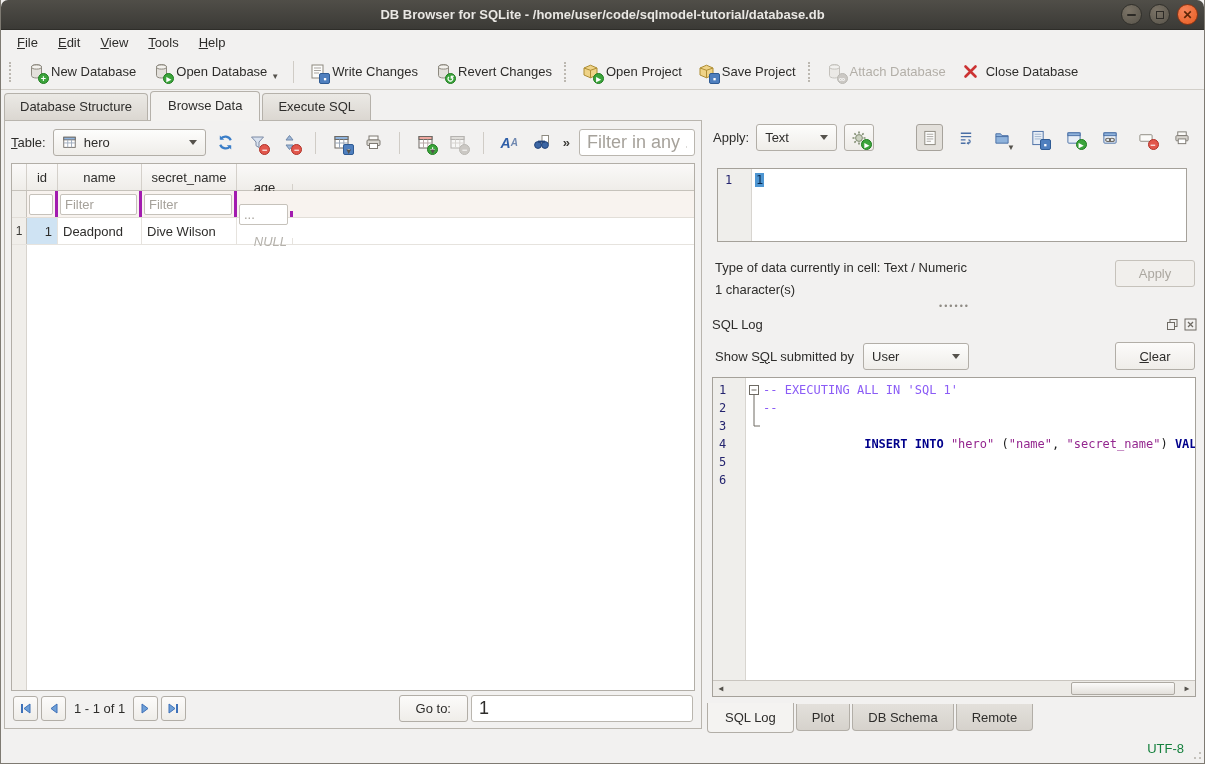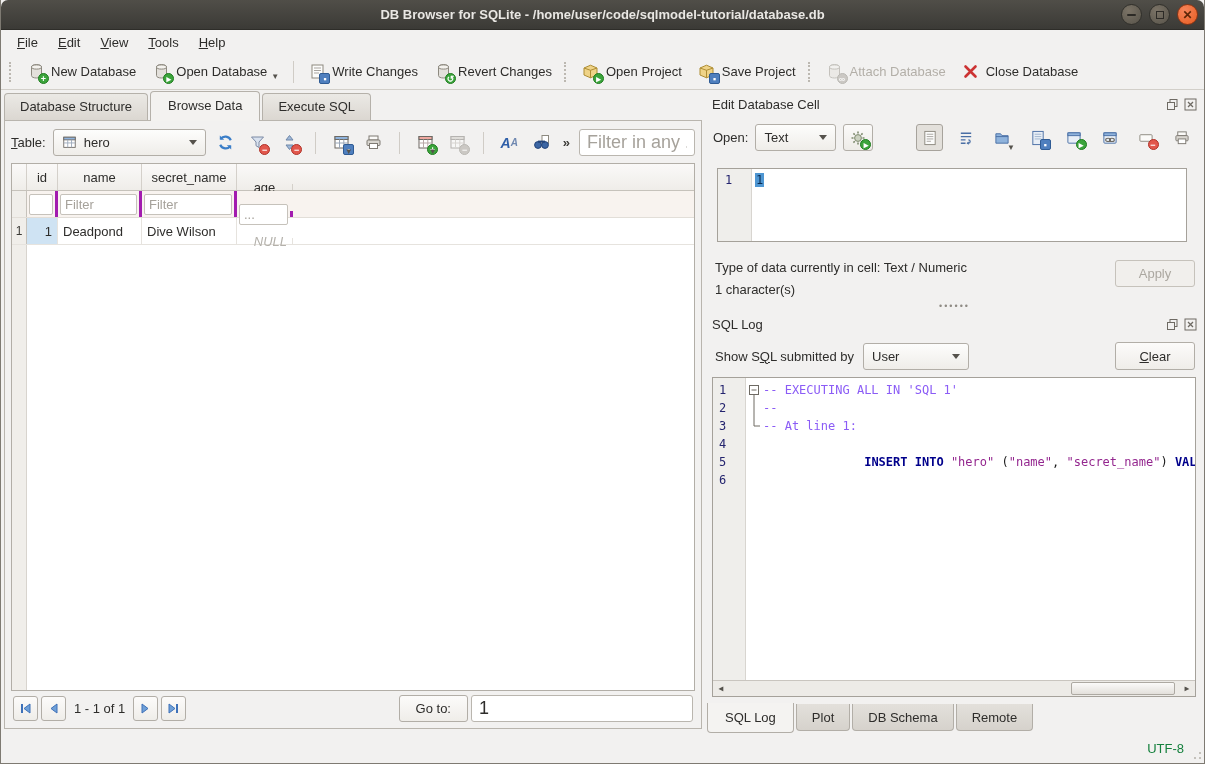--- a/index.html
+++ b/index.html
@@ -459,39 +459,22 @@
               <span>Go to:</span>
             </div>
           <input class="text-input goto-input" value="1" style="">
         </div>
       </div>
     </div>
 
     <div class="right-panel">
 
       <div class="dock" style="top:0;height:220px">
-        <div class="dock-header">
-          <span>Edit Database Cell</span>
-          <div class="dock-icons">
-            <div class="dock-ibtn">
-              <svg width="13" height="13" viewBox="0 0 13 13">
-                  <rect x="4" y="1.5" width="7" height="7" fill="none" stroke="#6E6A63"></rect>
-                  <rect x="1.5" y="4.5" width="7" height="7" fill="#F2F1F0" stroke="#6E6A63"></rect>
-                </svg>
-            </div>
-            <div class="dock-ibtn">
-              <svg width="13" height="13" viewBox="0 0 13 13">
-                  <rect x="1" y="1" width="11" height="11" fill="none" stroke="#6E6A63"></rect>
-                  <path d="M4 4l5 5M9 4l-5 5" stroke="#6E6A63" stroke-width="1.3"></path>
-                </svg>
-            </div>
-          </div>
-        </div>
         <div class="mode-row" style="top:34px">
-          <span>Open:</span>
+          <span>Apply:</span>
           <div class="combo mode-combo">
             <span>Text</span>
             <span class="caret"></span>
           </div>
           <div class="sq-btn">
             <span class="ic">
               <svg width="16" height="16" viewBox="0 0 16 16">
                   <path d="M8 1.5v2M8 12.5v2M1.5 8h2M12.5 8h2M3.4 3.4l1.4 1.4M11.2 11.2l1.4 1.4M12.6 3.4l-1.4 1.4M4.8 11.2l-1.4 1.4" stroke="#7E8A6E" stroke-width="1.6"></path>
                   <circle cx="8" cy="8" r="3.4" fill="#CBD1C0" stroke="#7E8A6E"></circle>
                 </svg>
@@ -624,21 +607,20 @@
           <div class="fold-margin">
             <svg width="15" height="60">
               <rect x="2.5" y="4.5" width="9" height="9" fill="#fff" stroke="#6E6A63"></rect>
               <path d="M4.5 9h5" stroke="#6E6A63"></path>
               <path d="M7 13.5V45H13" stroke="#6E6A63" fill="none"></path>
             </svg>
           </div>
           <div class="log-lines">
             <div class="code-line"><span data-type="comment">-- EXECUTING ALL IN 'SQL 1'</span></div>
             <div class="code-line"><span data-type="comment">--</span></div>
-            <div class="code-line"><span data-type="comment">-- At line 1:</span></div>
             <div class="code-line">
               <span data-type="kw">INSERT INTO</span><span data-type="plain"> </span><span data-type="ident">"hero"</span><span data-type="plain"> (</span><span data-type="ident">"name"</span><span data-type="plain">, </span><span data-type="ident">"secret_name"</span><span data-type="plain">) </span><span data-type="kw">VALUES</span>
             </div>
             <div class="code-line"></div>
           </div>
           <div class="hscroll">
             <div class="sarrow">◀</div>
             <div class="strack">
               <div class="sthumb"></div>
             </div>

